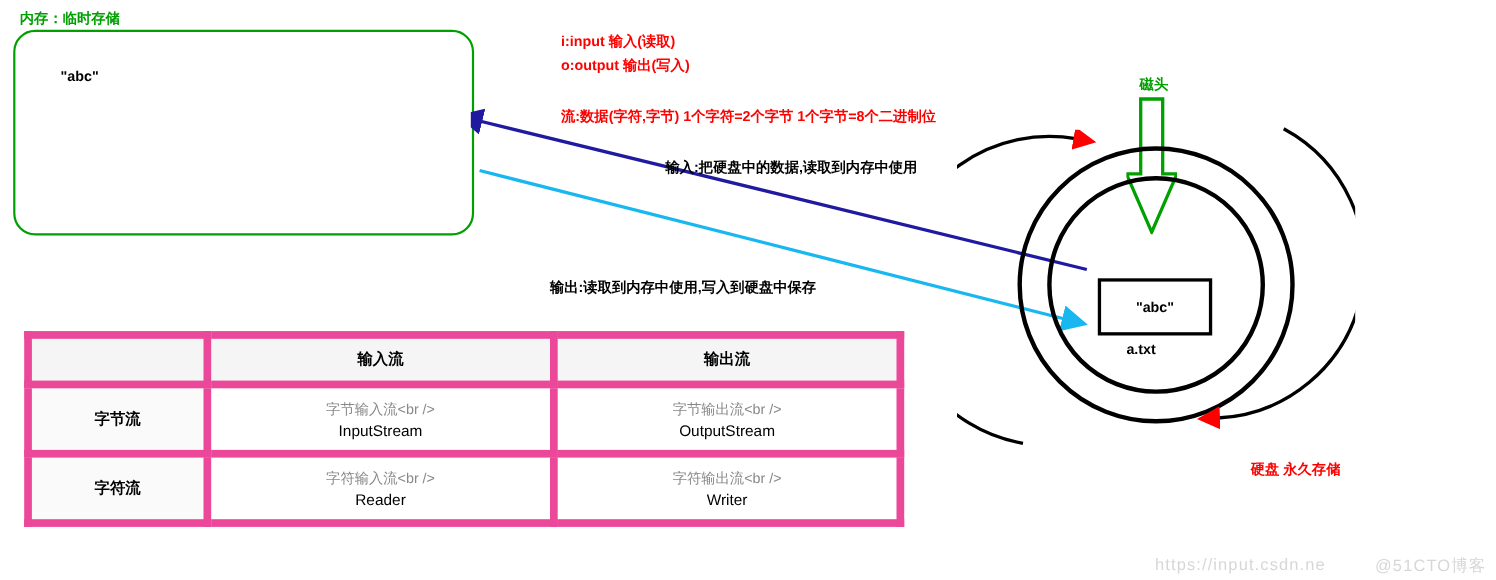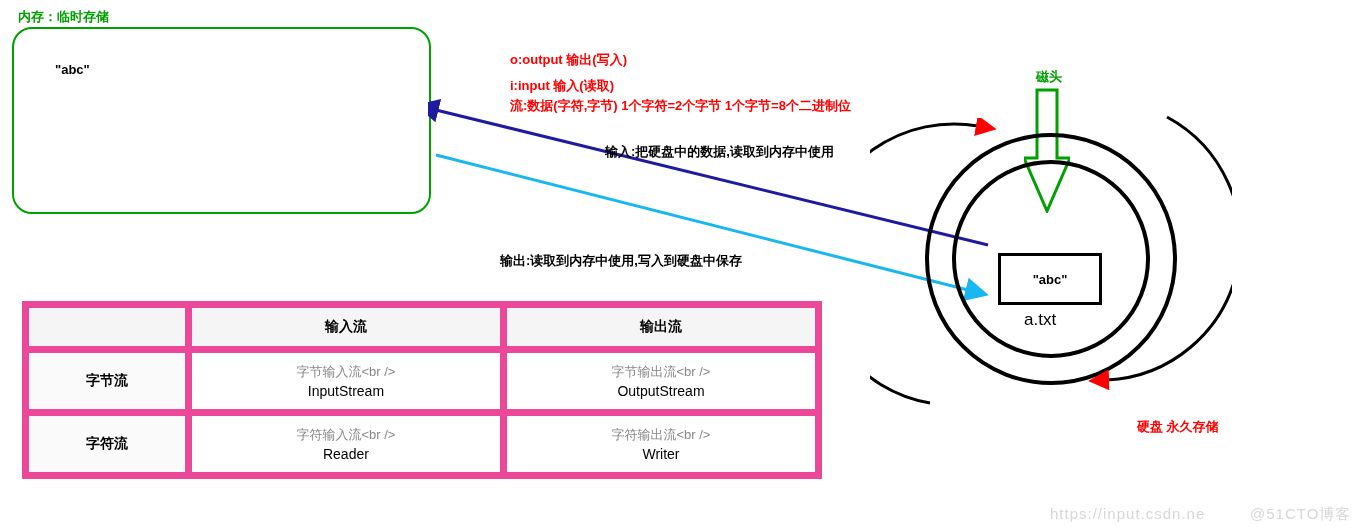--- a/index.html
+++ b/index.html
@@ -5,35 +5,35 @@
   html,body{margin:0;padding:0;font-family:"Microsoft YaHei",Arial,sans-serif;background:#fff;}
   .stage{position:relative;width:1360px;height:527px;overflow:hidden;}
 
   
   .mem-label{position:absolute;left:18px;top:8px;color:#00a000;font-size:13px;font-weight:bold;}
   .mem-box{position:absolute;left:12px;top:27px;width:415px;height:183px;border:2px solid #00a000;border-radius:20px;}
   .mem-str{position:absolute;left:55px;top:62px;font-size:13px;font-weight:bold;color:#000;}
 
   
   .note{position:absolute;color:#ff0000;font-size:13px;font-weight:bold;line-height:20px;}
-  .note1{left:510px;top:28px;margin-top:48px;}
+  .note1{left:510px;top:28px;}
   .note2{left:510px;top:50px;}
   .note3{left:510px;top:72px;margin-top:24px;}
 
   .flow-label{position:absolute;font-size:13px;font-weight:bold;color:#000;}
   .lab-in{left:605px;top:143px;}
   .lab-out{left:500px;top:252px;}
 
   
   .head-label{position:absolute;left:1036px;top:68px;color:#00a000;font-size:13px;font-weight:bold;}
   .head-arrow{position:absolute;left:1024px;top:88px;width:46px;height:125px;}
   .disk-outer{position:absolute;left:925px;top:133px;width:244px;height:244px;border:4px solid #000;border-radius:50%;}
   .disk-inner{position:absolute;left:952px;top:160px;width:190px;height:190px;border:4px solid #000;border-radius:50%;}
   .file-box{position:absolute;left:998px;top:253px;width:98px;height:46px;border:3px solid #000;display:flex;align-items:center;justify-content:center;font-size:13px;font-weight:bold;}
-  .file-name{position:absolute;left:1024px;top:310px;font-size:17px;font-weight:normal;}
+  .file-name{position:absolute;left:1024px;top:310px;font-size:13px;font-weight:bold;}
   .disk-label{position:absolute;left:1137px;top:418px;color:#ff0000;font-size:13px;font-weight:bold;}
 
   
   .big-arrow{position:absolute;}
 
   
   .rot{position:absolute;}
 
   
   .tbl{position:absolute;left:22px;top:301px;width:800px;border-collapse:collapse;font-size:14px;}

